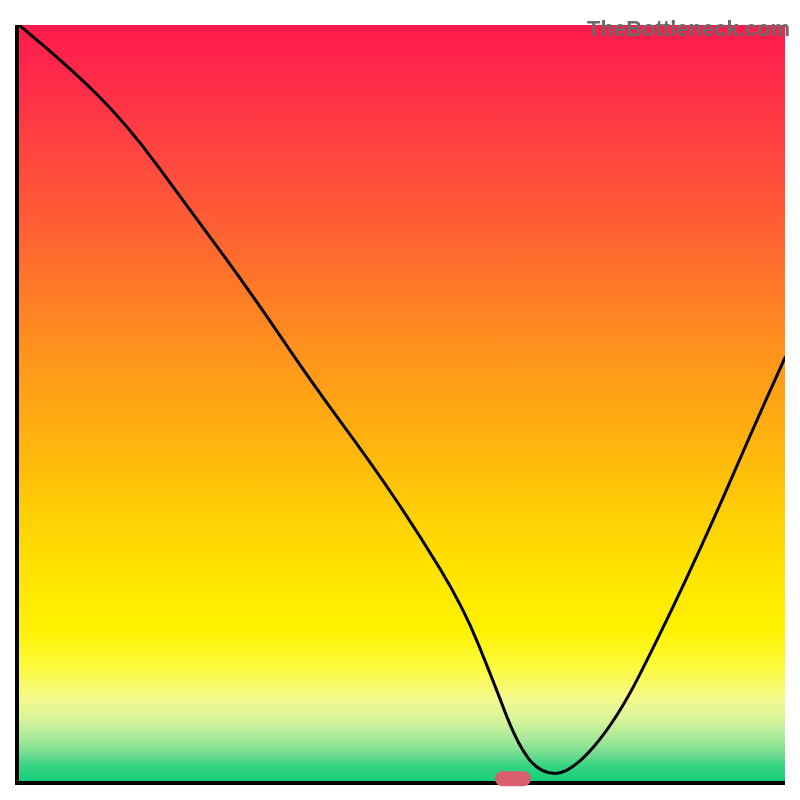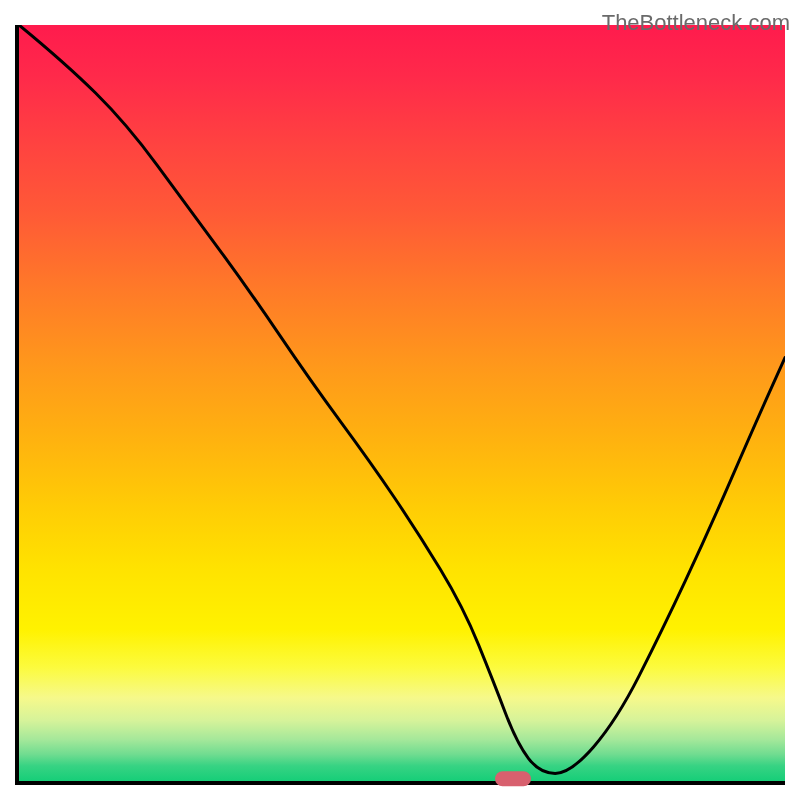--- a/index.html
+++ b/index.html
@@ -6,24 +6,24 @@
   body {
     width: 800px;
     height: 800px;
     background: #ffffff;
     font-family: Arial, Helvetica, sans-serif;
     position: relative;
     overflow: hidden;
   }
   .watermark {
     position: absolute;
-    top: 10px;
+    top: 16px;
     right: 10px;
     font-size: 22px;
-    font-weight: normal;
+    font-weight: bold;
     color: #6a6a6a;
     letter-spacing: 0px;
     z-index: 10;
   }
   .plot-frame {
     position: absolute;
     left: 15px;
     top: 25px;
     width: 770px;
     height: 760px;

